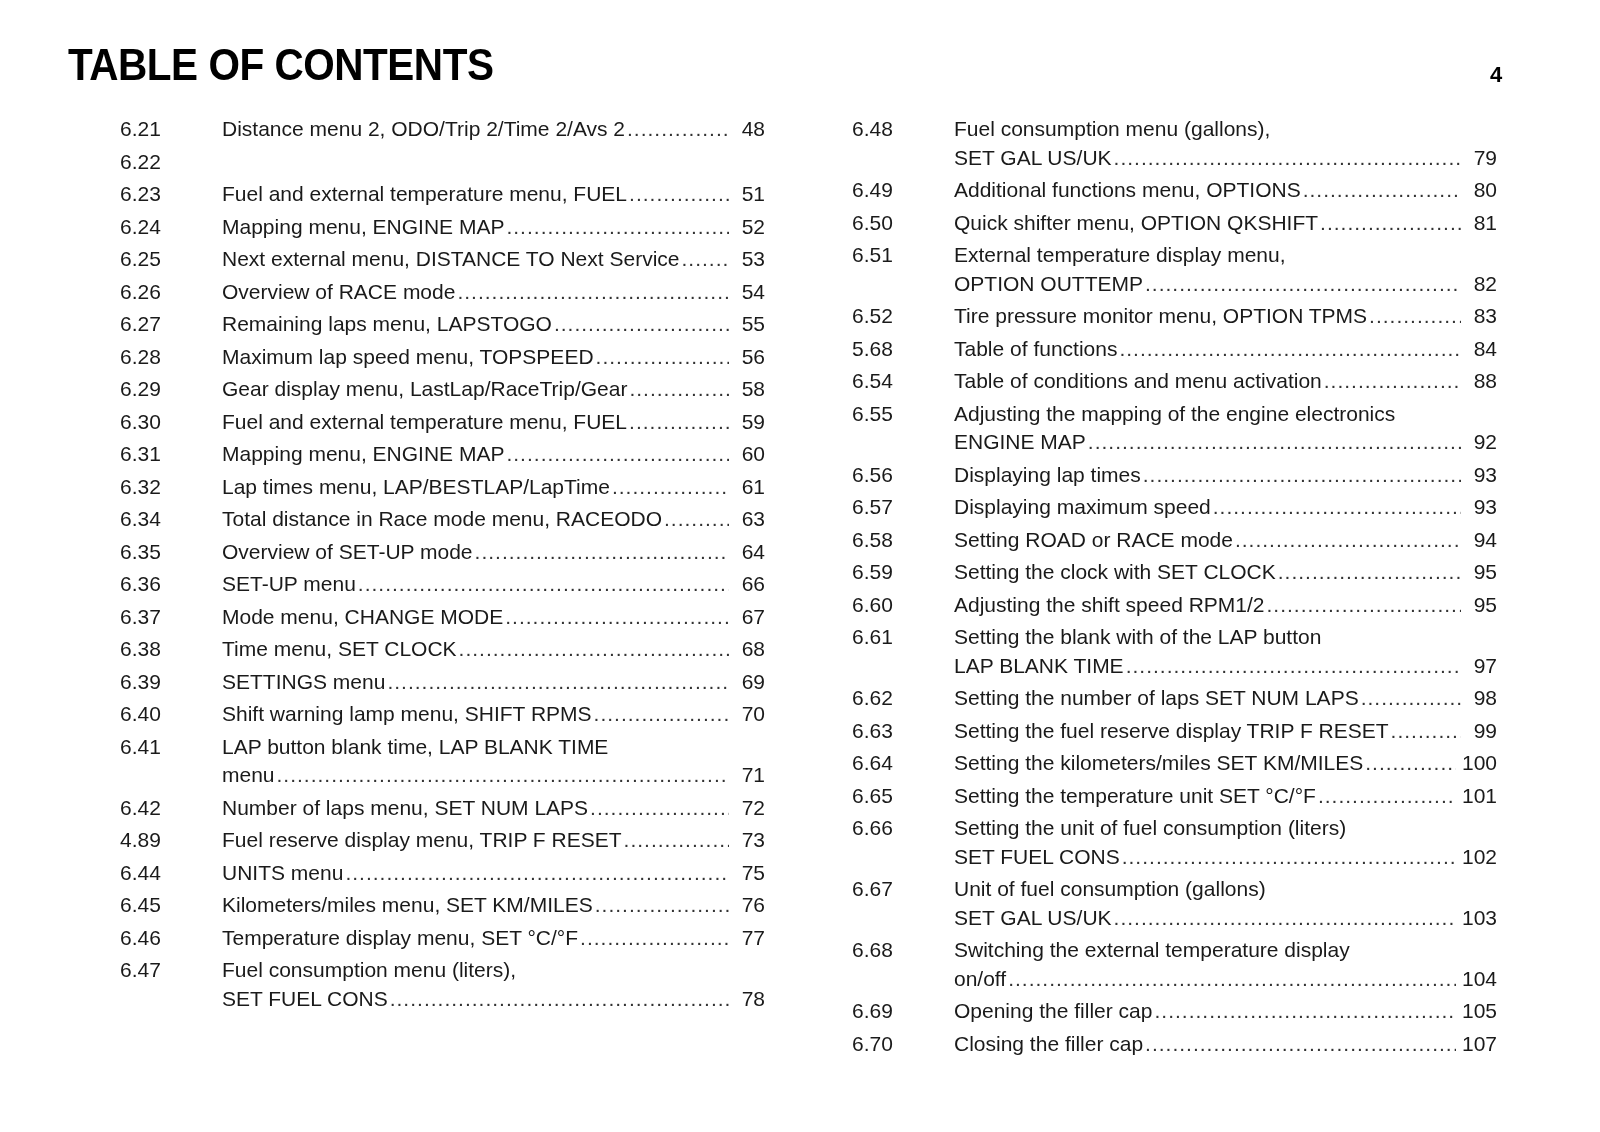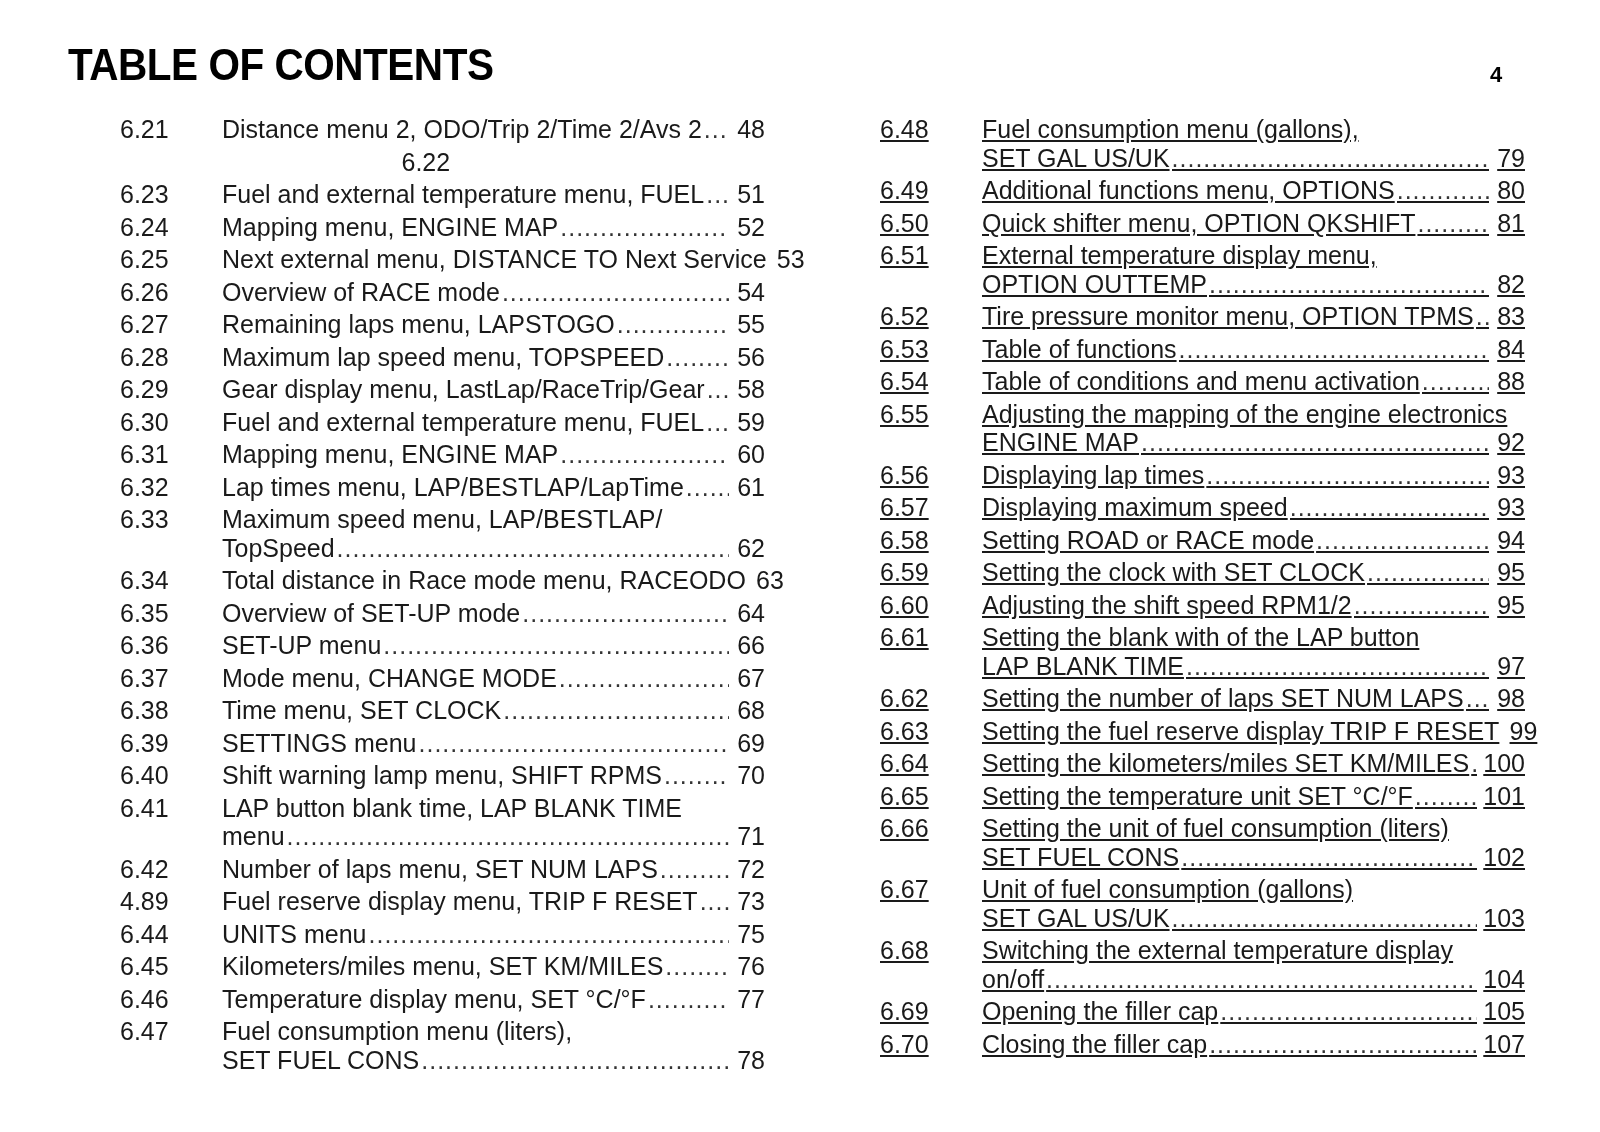--- a/index.html
+++ b/index.html
@@ -15,26 +15,25 @@
       color: #000;
     }
     .page-number {
       position: absolute; left: 1490px; top: 62px;
       font-weight: bold; font-size: 22px; color: #000;
     }
     .col {
       position: absolute; top: 115px;
     }
     .col-left { left: 120px; width: 645px; }
-    .col-right { left: 880px; width: 645px; text-decoration: underline; }
+    .col-right { left: 852px; width: 645px; }
     .entry {
       display: flex; align-items: flex-end;
-      font-size: 25px; line-height: 28.5px;
+      font-size: 21px; line-height: 28.5px;
       margin-bottom: 4px;
-      justify-content: center;
     }
     .num { width: 82px; flex: 0 0 82px; align-self: flex-start; }
     .body { flex: 1; display: flex; flex-direction: column; min-width: 0; margin-left: 20px; }
     .line-first { white-space: nowrap; }
     .line-last { display: flex; align-items: baseline; white-space: nowrap; }
     .dots {
       flex: 1; overflow: hidden; white-space: nowrap; margin: 0 6px 0 2px;
       letter-spacing: 1px; color: #333;
     }
     .dots::after {
@@ -156,31 +155,20 @@
       <span class="num">6.32</span>
       <div class="body">
         <div class="line-last">
           <span>Lap times menu, LAP/BESTLAP/LapTime</span>
           <span class="dots"></span>
           <span class="pg">61</span>
         </div>
       </div>
     </div>
     <div class="entry">
-      <span class="num">6.33</span>
-      <div class="body">
-        <span class="line-first">Maximum speed menu, LAP/BESTLAP/</span>
-        <div class="line-last">
-          <span>TopSpeed</span>
-          <span class="dots"></span>
-          <span class="pg">62</span>
-        </div>
-      </div>
-    </div>
-    <div class="entry">
       <span class="num">6.34</span>
       <div class="body">
         <div class="line-last">
           <span>Total distance in Race mode menu, RACEODO</span>
           <span class="dots"></span>
           <span class="pg">63</span>
         </div>
       </div>
     </div>
     <div class="entry">
@@ -363,21 +351,21 @@
       <span class="num">6.52</span>
       <div class="body">
         <div class="line-last">
           <span>Tire pressure monitor menu, OPTION TPMS</span>
           <span class="dots"></span>
           <span class="pg">83</span>
         </div>
       </div>
     </div>
     <div class="entry">
-      <span class="num">6.53</span>
+      <span class="num">5.68</span>
       <div class="body">
         <div class="line-last">
           <span>Table of functions</span>
           <span class="dots"></span>
           <span class="pg">84</span>
         </div>
       </div>
     </div>
     <div class="entry">
       <span class="num">6.54</span>

